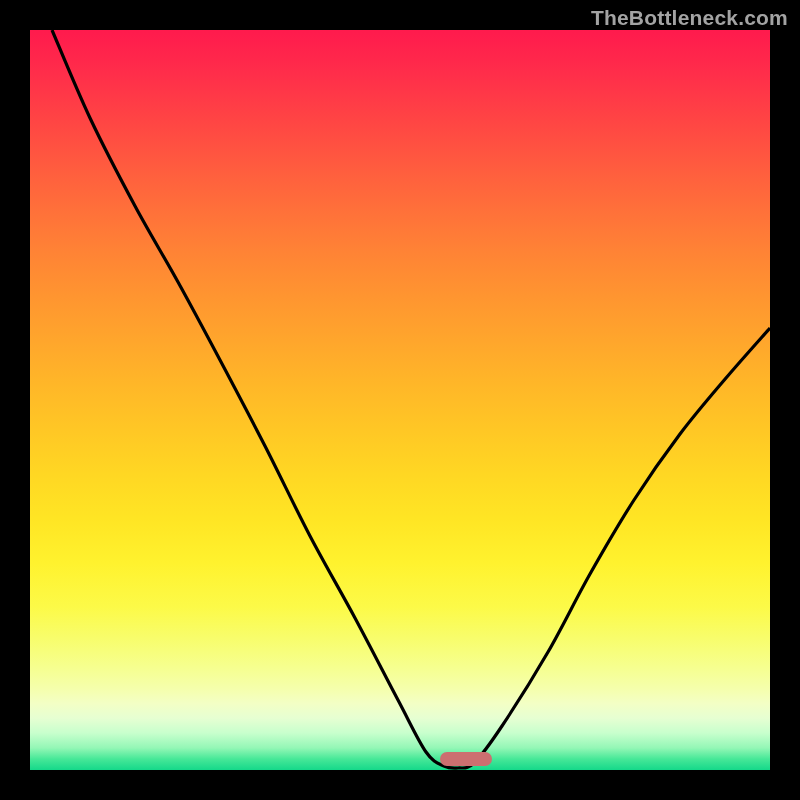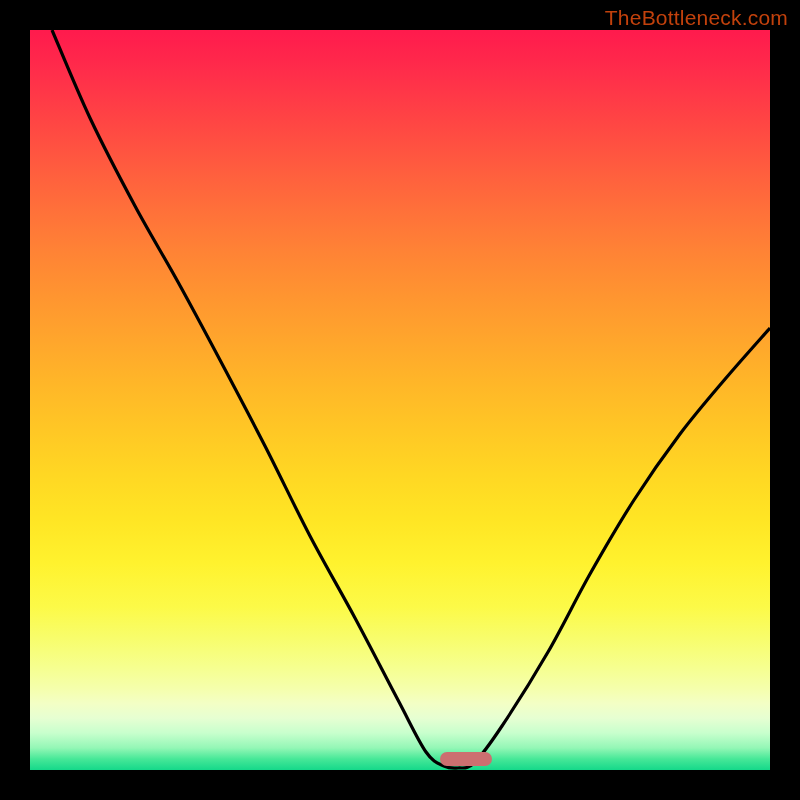--- a/index.html
+++ b/index.html
@@ -46,23 +46,23 @@
       #c8ffcd 95%,
       #94f7b6 97%,
       #47e898 98.5%,
       #15d88a 100%
     );
   }
   .watermark {
     position: absolute;
     top: 6px;
     right: 12px;
-    color: #c2410c;
+    color: #a3a3a3;
     font-size: 21px;
-    font-weight: 400;
+    font-weight: 700;
     letter-spacing: 0.2px;
     user-select: none;
   }
   svg.curve {
     position: absolute;
     inset: 0;
   }
   .marker {
     position: absolute;
     width: 52px;

